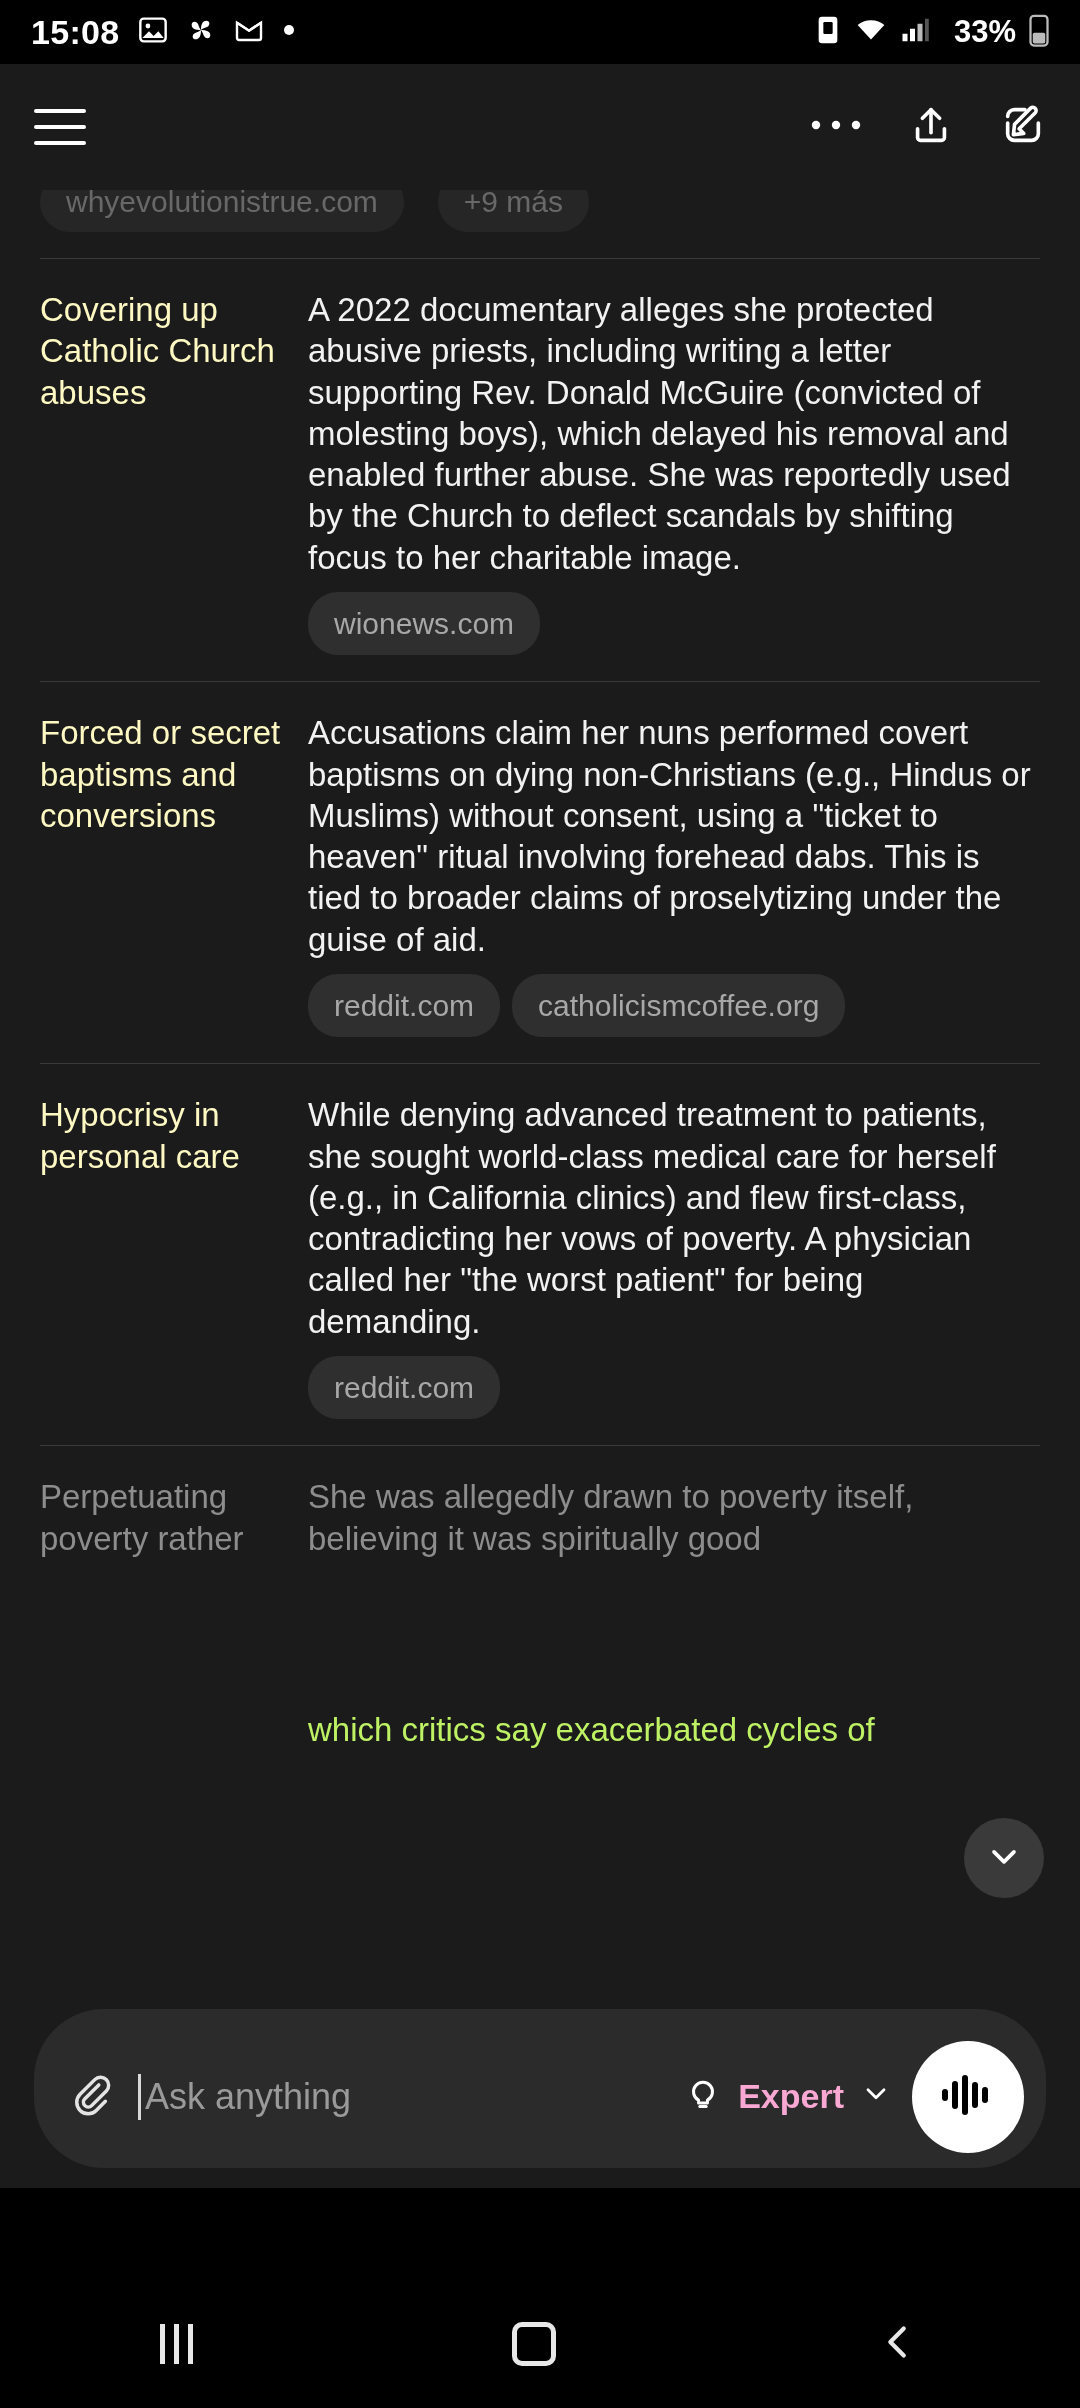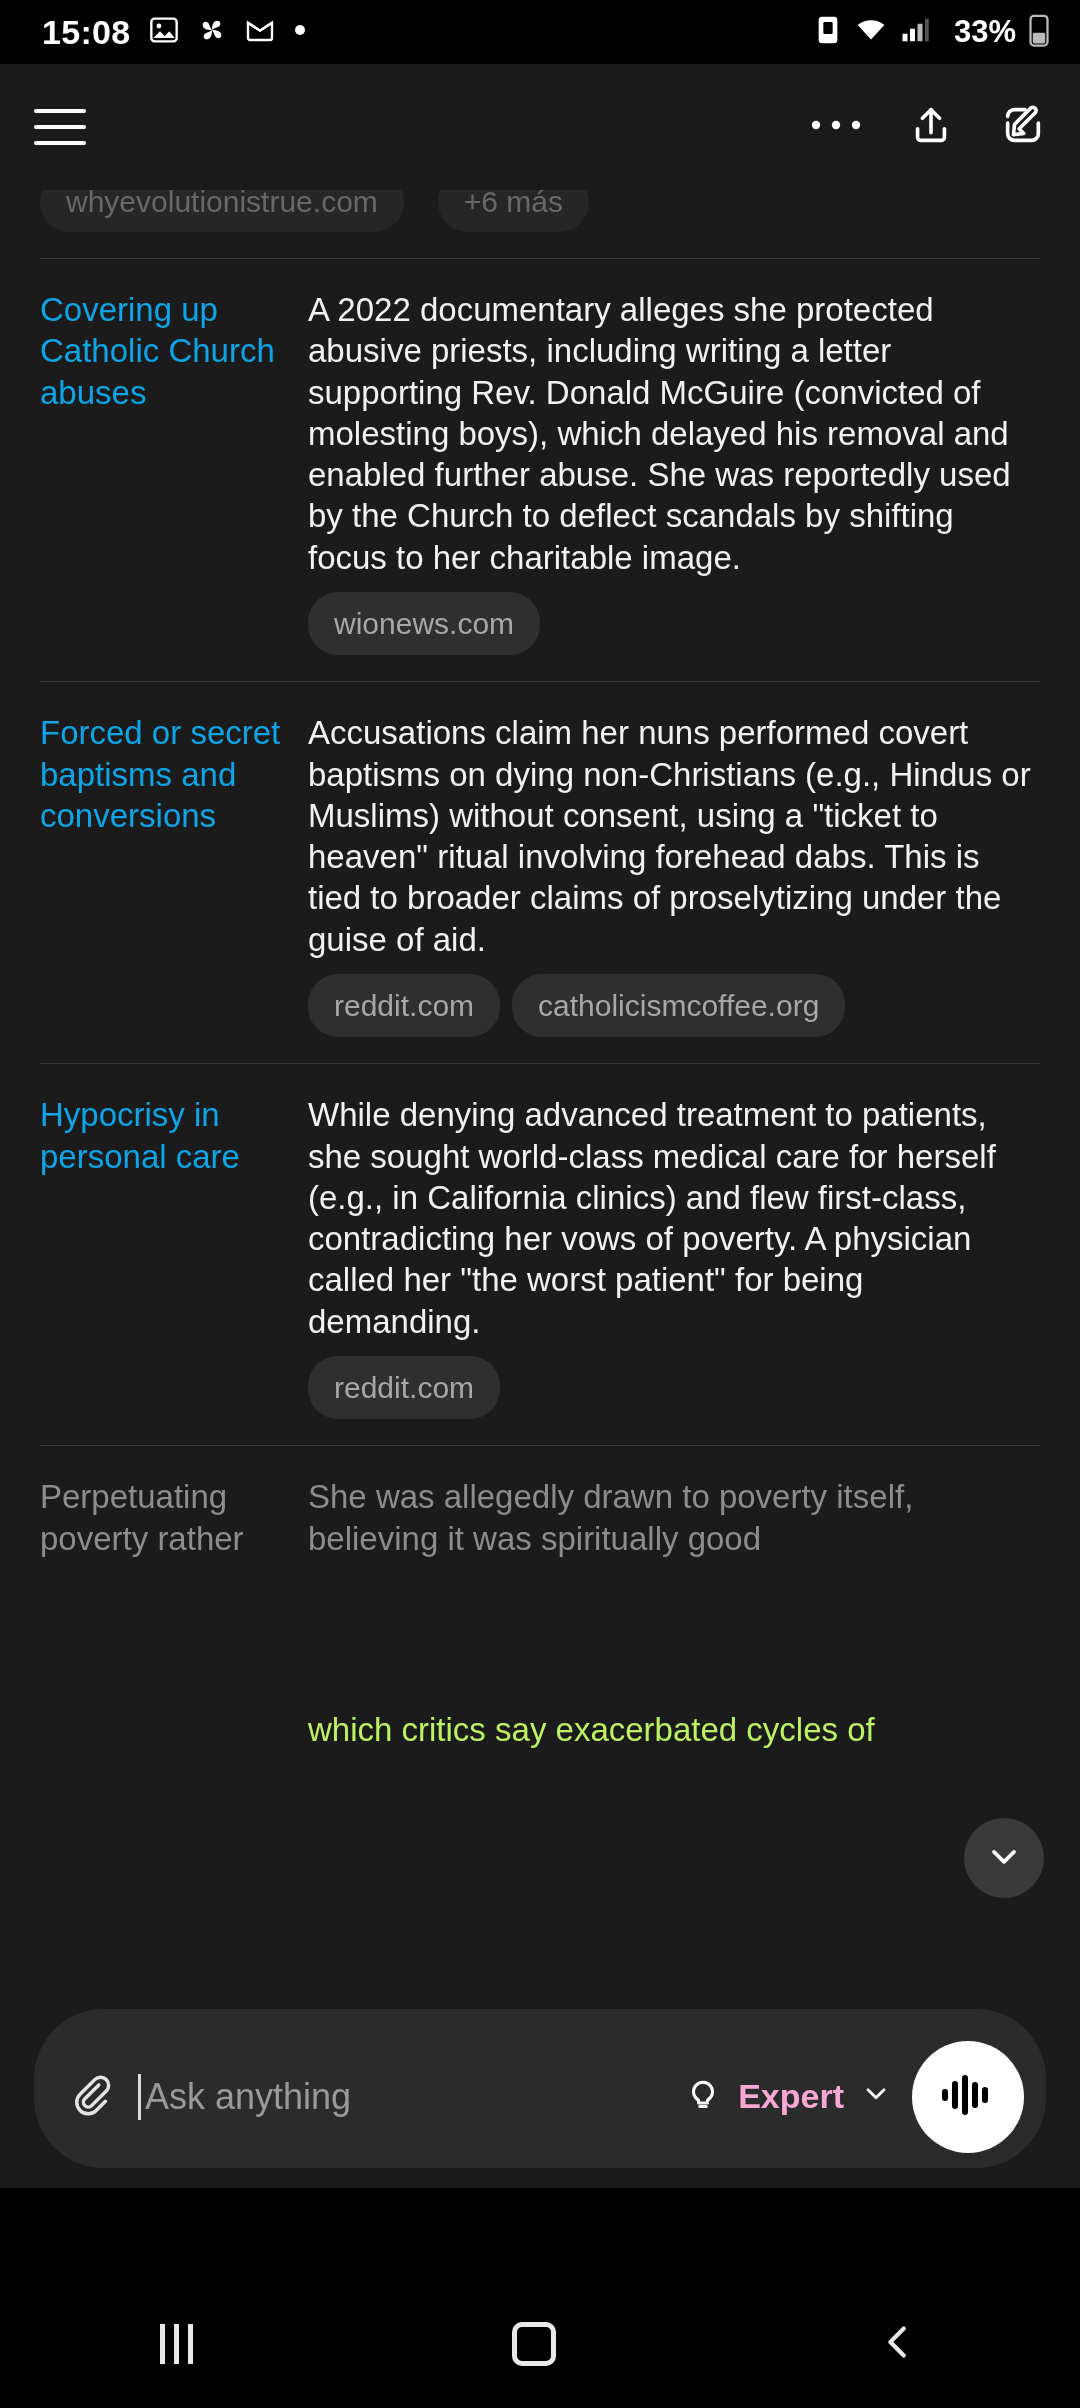--- a/index.html
+++ b/index.html
@@ -11,21 +11,21 @@
   }
   .phone {
     position: relative;
     width: 1080px; height: 2408px;
     background: #000;
     overflow: hidden;
   }
 
   
   .statusbar {
-    position: absolute; top: 0; left: 12px; right: 0;
+    position: absolute; top: 0; left: 1px; right: 0;
     height: 64px;
     display: flex; align-items: center;
     padding: 0 30px;
     color: #fff;
     background: #000;
   }
   .status-clock {
     font-size: 34px; font-weight: 600; letter-spacing: .3px;
     margin-right: 18px;
   }
@@ -77,21 +77,21 @@
   }
   .divider { height: 1px; background: #3a3a3a; margin: 0; }
 
   .row {
     display: flex;
     padding: 30px 0 26px 0;
     gap: 0;
   }
   .row-label {
     width: 268px; min-width: 268px;
-    color: #0ea5e9;
+    color: #fef9c3;
     font-size: 33px;
     line-height: 1.25;
     padding-right: 24px;
     font-weight: 400;
   }
   .row-body {
     flex: 1;
     color: #f2f2f2;
     font-size: 33px;
     line-height: 1.25;
@@ -255,21 +255,21 @@
           </svg>
       </span>
     </div>
   </div>
 
   <div class="content">
     <div class="inner">
 
       <div class="row-top-partial">
         <span class="chip">whyevolutionistrue.com</span>
-        <span class="chip">+6 más</span>
+        <span class="chip">+9 más</span>
       </div>
 
       <div class="divider"></div>
 
       <div class="row">
         <div class="row-label">Covering up Catholic Church abuses</div>
         <div class="row-body">
           <p>A 2022 documentary alleges she protected abusive priests, including writing a letter supporting Rev. Donald McGuire (convicted of molesting boys), which delayed his removal and enabled further abuse. She was reportedly used by the Church to deflect scandals by shifting focus to her charitable image.</p>
           <div class="chips">
             <span class="chip">wionews.com</span>

